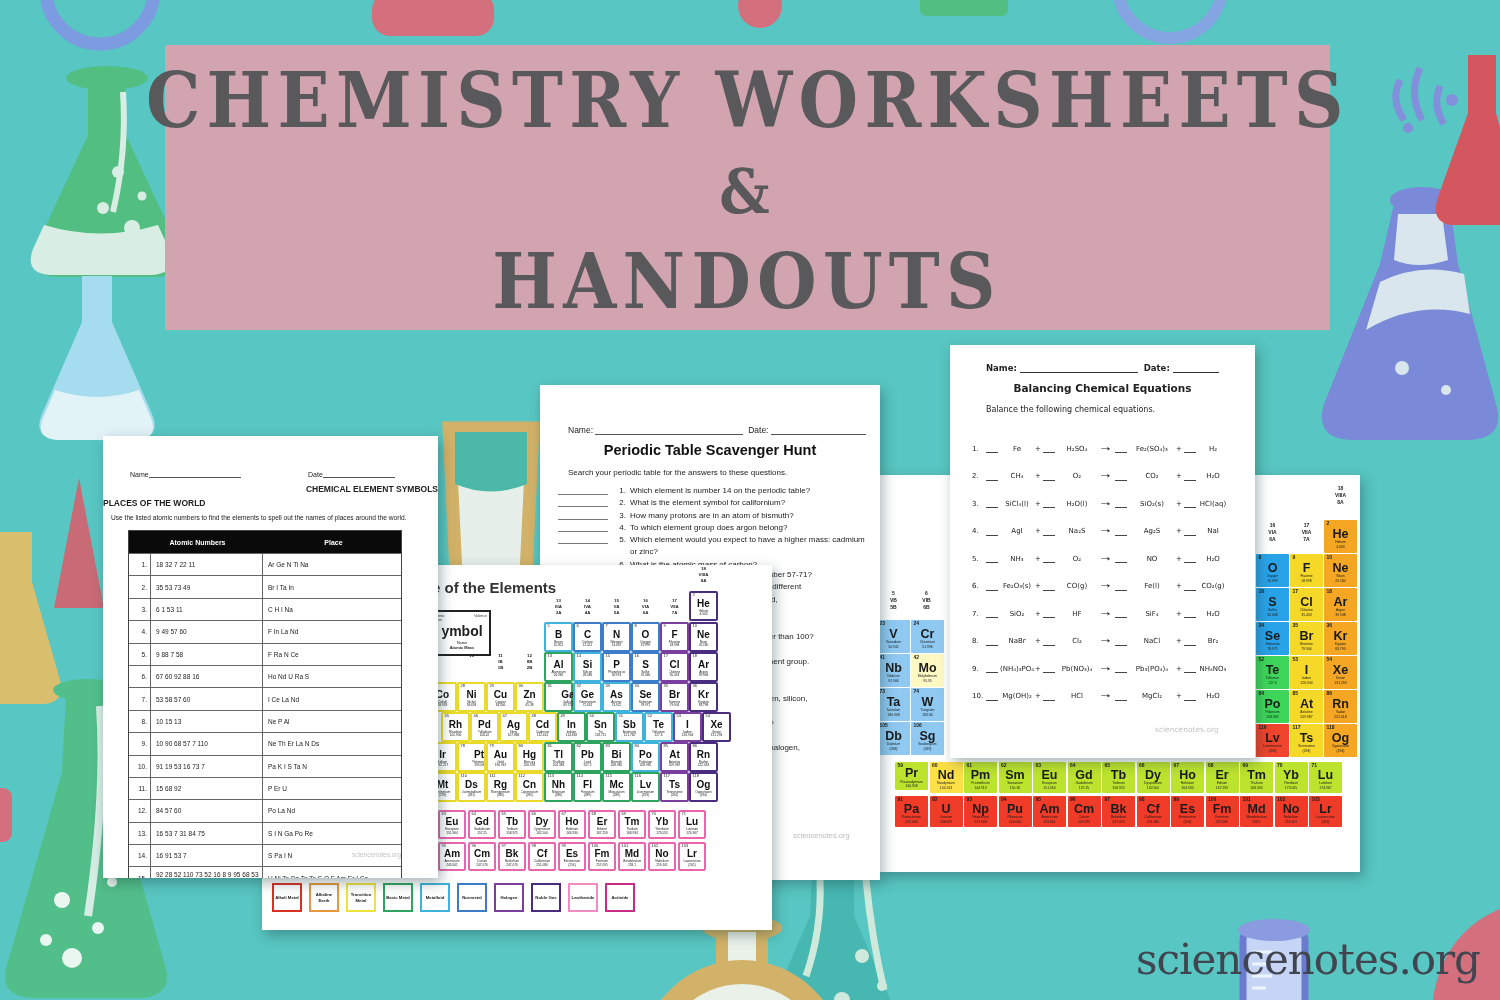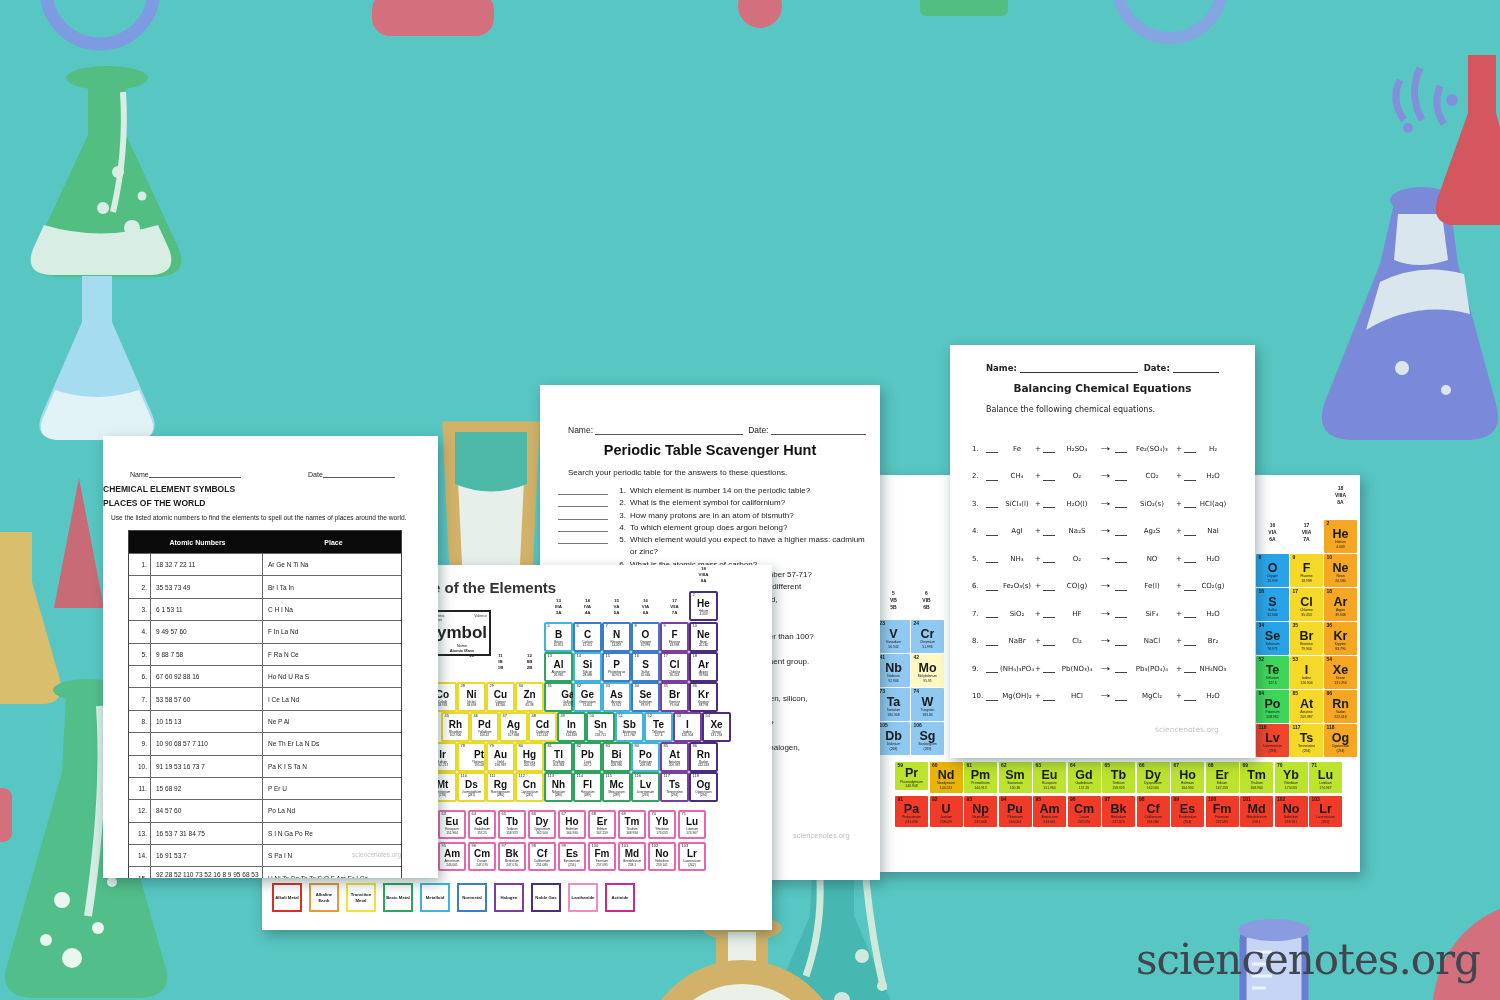--- a/index.html
+++ b/index.html
@@ -18,40 +18,40 @@
 
   
   .sheet{position:absolute;background:#fff;box-shadow:3px 5px 12px rgba(30,60,60,.38);box-sizing:border-box;overflow:hidden;}
   .ws{font-family:"Liberation Sans",sans-serif;}
 
   
   .left-sheet{left:103px;top:436px;width:335px;height:442px;z-index:5;}
   .ls-name{position:absolute;left:27px;top:34px;font-size:7px;}
   .ls-date{position:absolute;left:205px;top:34px;font-size:7px;}
   .uline{display:inline-block;border-bottom:1px solid #555;height:7px;vertical-align:bottom;}
-  .ls-t1{position:absolute;left:0;top:48px;width:100%;text-align:left;font-size:8.5px;font-weight:bold;}
+  .ls-t1{position:absolute;left:0;top:48px;width:100%;text-align:right;font-size:8.5px;font-weight:bold;}
   .ls-t2{position:absolute;left:0;top:62px;width:100%;font-size:8.5px;font-weight:bold;}
   .ls-ins{position:absolute;left:8px;top:78px;width:320px;font-size:6.6px;}
   .ls-table{position:absolute;left:25px;top:94px;width:272px;border:1px solid #444;}
   .lt-head{display:flex;background:#0a0a0a;color:#fff;height:22px;align-items:center;font-size:7px;font-weight:bold;}
   .lt-h1{width:137px;text-align:center;}
   .lt-h2{flex:1;text-align:center;}
   .lt-row{display:flex;height:21.4px;border-top:1px solid #666;align-items:center;font-size:6.5px;background:#fff;}
   .lt-n{width:22px;text-align:right;padding-right:3px;border-right:1px solid #666;box-sizing:border-box;height:100%;display:flex;align-items:center;justify-content:flex-end;}
   .lt-a{width:112px;padding-left:5px;border-right:1px solid #666;box-sizing:border-box;height:100%;display:flex;align-items:center;}
   .lt-p{flex:1;padding-left:5px;display:flex;align-items:center;height:100%;}
   .ls-wm{position:absolute;left:249px;top:415px;font-size:6.5px;color:#c2c2c2;}
 
   
   .mp-sheet{left:262px;top:565px;width:510px;height:365px;z-index:3;}
   .mp-title{position:absolute;left:170px;top:14px;font-size:15px;font-weight:600;color:#333;}
   .mp-symbox{position:absolute;left:171px;top:45px;width:58px;height:46px;border:2px solid #222;box-sizing:border-box;text-align:center;}
   .mp-symbox .tl{position:absolute;left:2px;top:2px;font-size:3.6px;text-align:left;line-height:1.2;color:#333;}
   .mp-symbox .tr{position:absolute;right:2px;top:2px;font-size:3.6px;color:#333;}
-  .mp-symbox .big{margin-top:12px;font-size:17px;font-weight:bold;line-height:1;}
+  .mp-symbox .big{margin-top:12px;font-size:14px;font-weight:bold;line-height:1;}
   .mp-symbox .nm{font-size:4px;margin-top:2px;}
   .mp-symbox .ms{font-size:4px;font-weight:bold;}
   .mrow{position:absolute;display:flex;}
   .mcell{position:relative;width:29px;height:30px;box-sizing:border-box;border:2px solid #888;border-radius:2px;
          background:#fff;display:flex;flex-direction:column;align-items:center;justify-content:center;flex:none;}
   .mnum{position:absolute;top:0px;left:1.5px;font-size:4px;line-height:1;}
   .msym{font-size:10px;font-weight:bold;line-height:1;margin-top:3px;color:#111;}
   .mname{font-size:3.2px;line-height:1.4;white-space:nowrap;overflow:hidden;max-width:26px;}
   .mmass{font-size:3.2px;line-height:1;white-space:nowrap;}
   .mcell.small{width:28px;height:29px;margin-right:2px;}
@@ -185,20 +185,25 @@
 
     <g>
       <rect x="1243" y="930" width="62" height="80" rx="10" fill="#C6D4F6" stroke="#6B7BD0" stroke-width="7"></rect>
       <ellipse cx="1274" cy="930" rx="36" ry="11" fill="#8B9BE0"></ellipse>
       <path d="M1252 952 h20 M1252 964 h14 M1252 976 h20 M1252 988 h14" stroke="#EEF4FF" stroke-width="3"></path>
     </g>
 
     <path d="M1432 1006 q8 -72 70 -98 l0 98 z" fill="#D4707E"></path>
   </svg>
 
+  <div class="banner">
+    <div class="bl bl1">CHEMISTRY WORKSHEETS</div>
+    <div class="bl bl2">&amp;</div>
+    <div class="bl bl3">HANDOUTS</div>
+  </div>
 
   <div class="sheet rp-sheet ws">
     <div class="rrow" style="left:-1px;top:115px;grid-template-columns:repeat(2,33px);">
 
     <div class="rhdr"><span>5</span><br><span>VB</span><br><span>5B</span></div>
         <div class="rhdr"><span>6</span><br><span>VIB</span><br><span>6B</span></div>
       </div>
     <div class="rrow gap1" style="left:-1px;top:145px;grid-template-columns:repeat(2,33px);">
 
         <div class="rcell" style="background: rgb(143, 201, 242);">
@@ -404,21 +409,21 @@
       </div>
     <div class="rrow" style="left:17px;top:287px;grid-template-columns:repeat(13,33px);grid-column-gap:1.5px;">
 
         <div class="rcell" style="height: 28px; background: rgb(188, 227, 46);">
           <span class="rnum">59</span>
           <span class="rsym">Pr</span>
           <span class="rname">Praseodymium</span>
           <span class="rmass">140.908</span>
         </div>
 
-        <div class="rcell" style="height: 31px; background: #eab308;">
+        <div class="rcell" style="height: 31px; background: #fde047;">
           <span class="rnum">60</span>
           <span class="rsym">Nd</span>
           <span class="rname">Neodymium</span>
           <span class="rmass">144.243</span>
         </div>
 
         <div class="rcell" style="height: 31px; background: rgb(188, 227, 46);">
           <span class="rnum">61</span>
           <span class="rsym">Pm</span>
           <span class="rname">Promethium</span>

